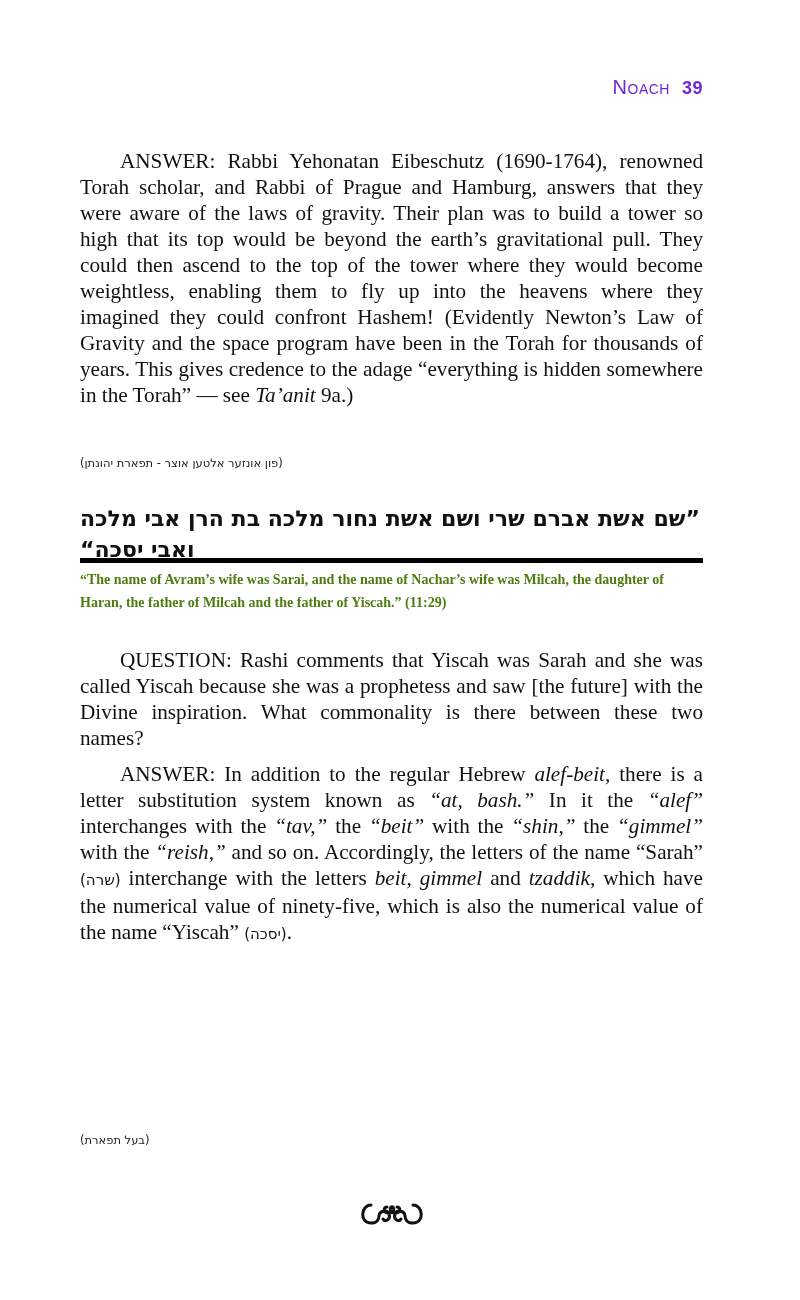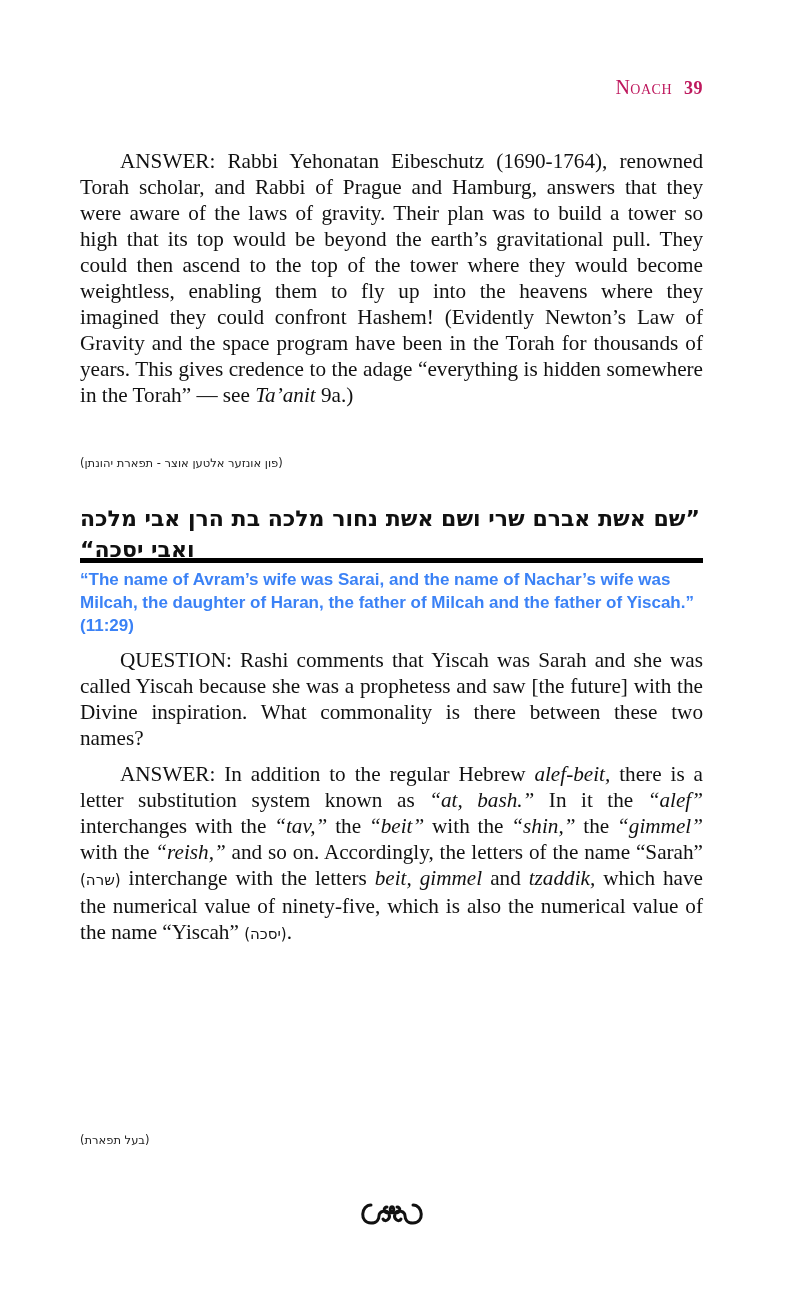--- a/index.html
+++ b/index.html
@@ -1,28 +1,28 @@
 <!DOCTYPE html>
 <html><head>
 <meta charset="utf-8">
 <style>
   html, body { margin: 0; padding: 0; background: #ffffff; }
   body { width: 800px; height: 1300px; position: relative; overflow: hidden; color: #111; }
   .page { position: absolute; left: 80px; top: 0; width: 623px; }
-  .running-head { position: absolute; right: 0; top: 76px; font-family: Liberation Serif, serif; font-size: 18px; letter-spacing: 0.5px; color: #be185d; margin-left: 22px; }
+  .running-head { position: absolute; right: 0; top: 76px; font-family: Liberation Sans, sans-serif; font-size: 18px; letter-spacing: 0.5px; color: #6d28d9; margin-left: 22px; }
   .running-head .title { font-variant: small-caps; font-size: 20px; }
   .running-head .pnum { font-weight: bold; margin-left: 12px; }
   .body-text { font-family: "Liberation Serif", "DejaVu Serif", serif; font-size: 21.2px; line-height: 26px; text-align: justify; margin: 0; text-indent: 40px; hyphens: none; }
   .p1 { position: absolute; top: 148px; left: 0; width: 623px; }
   .source { font-family: "DejaVu Sans", "Liberation Sans", sans-serif; font-size: 11.5px; direction: rtl; text-align: left; color: #222; position: absolute; right: 0; width: 623px; }
   .src1 { top: 456px; }
   .src2 { top: 1133px; }
   .verse-heb { position: absolute; top: 503px; left: 0; width: 623px; direction: rtl; text-align: left; font-family: "DejaVu Sans", "Liberation Sans", sans-serif; font-weight: bold; font-size: 22px; line-height: 31px; color: #111; }
   .rule { position: absolute; top: 558px; left: 0; width: 623px; height: 5px; background: #000; }
-  .verse-eng { position: absolute; top: 568px; left: 0; width: 623px; font-family: Liberation Sans, sans-serif; font-weight: bold; font-size: 17px; line-height: 23px; color: #3b82f6; }
+  .verse-eng { position: absolute; top: 568px; left: 0; width: 623px; font-family: Liberation Serif, serif; font-weight: bold; font-size: 14px; line-height: 23px; color: #4d7c0f; }
   .p2 { position: absolute; top: 647px; left: 0; width: 623px; }
   .p3 { position: absolute; top: 761px; left: 0; width: 623px; }
   .heb-inline { font-family: "DejaVu Sans", "Liberation Sans", sans-serif; font-size: 15px; margin-top: 21px; }
   .ornament { position: absolute; top: 1199px; left: 0; width: 623px; text-align: center; font-family: "DejaVu Serif", serif; font-size: 26px; font-weight: bold; letter-spacing: -3px; color: #111; }
   em { font-style: italic; }
 </style>
 </head>
 <body>
 
 <div class="page">

